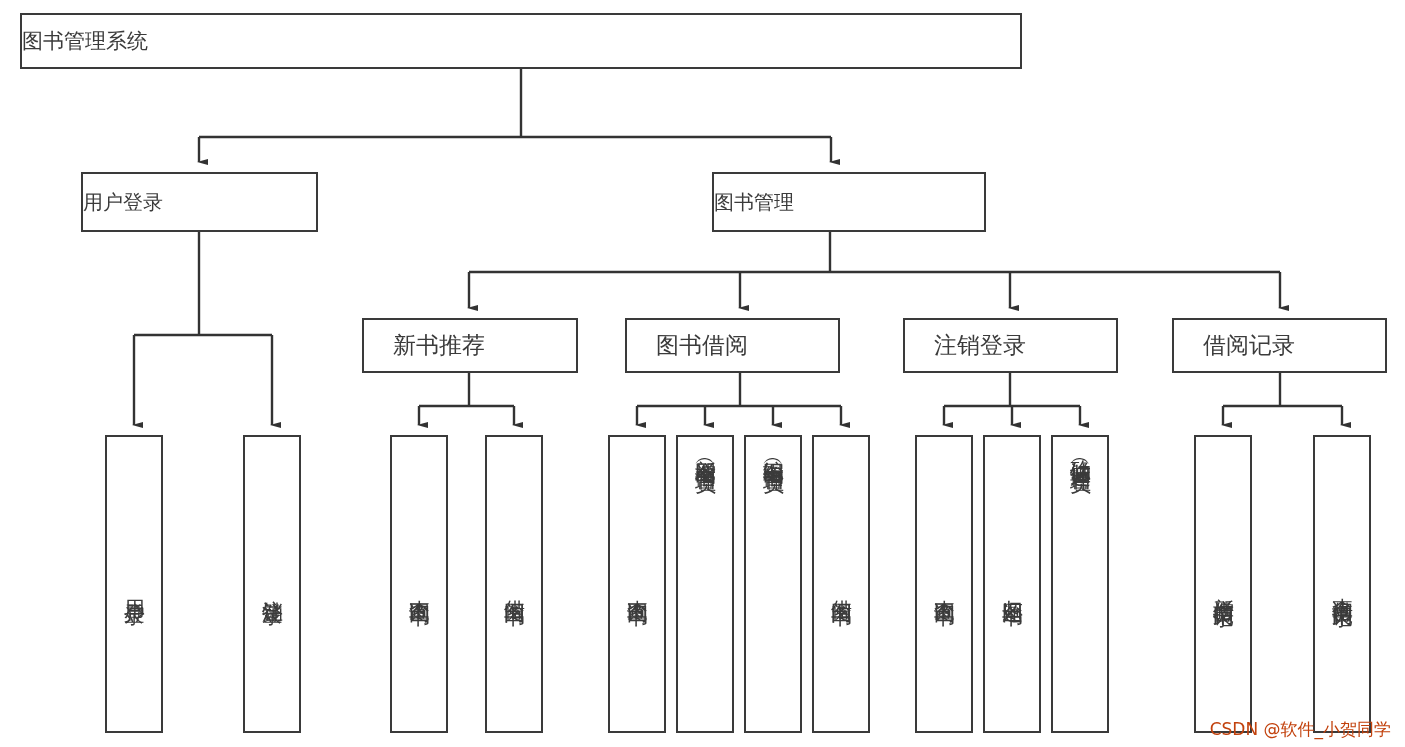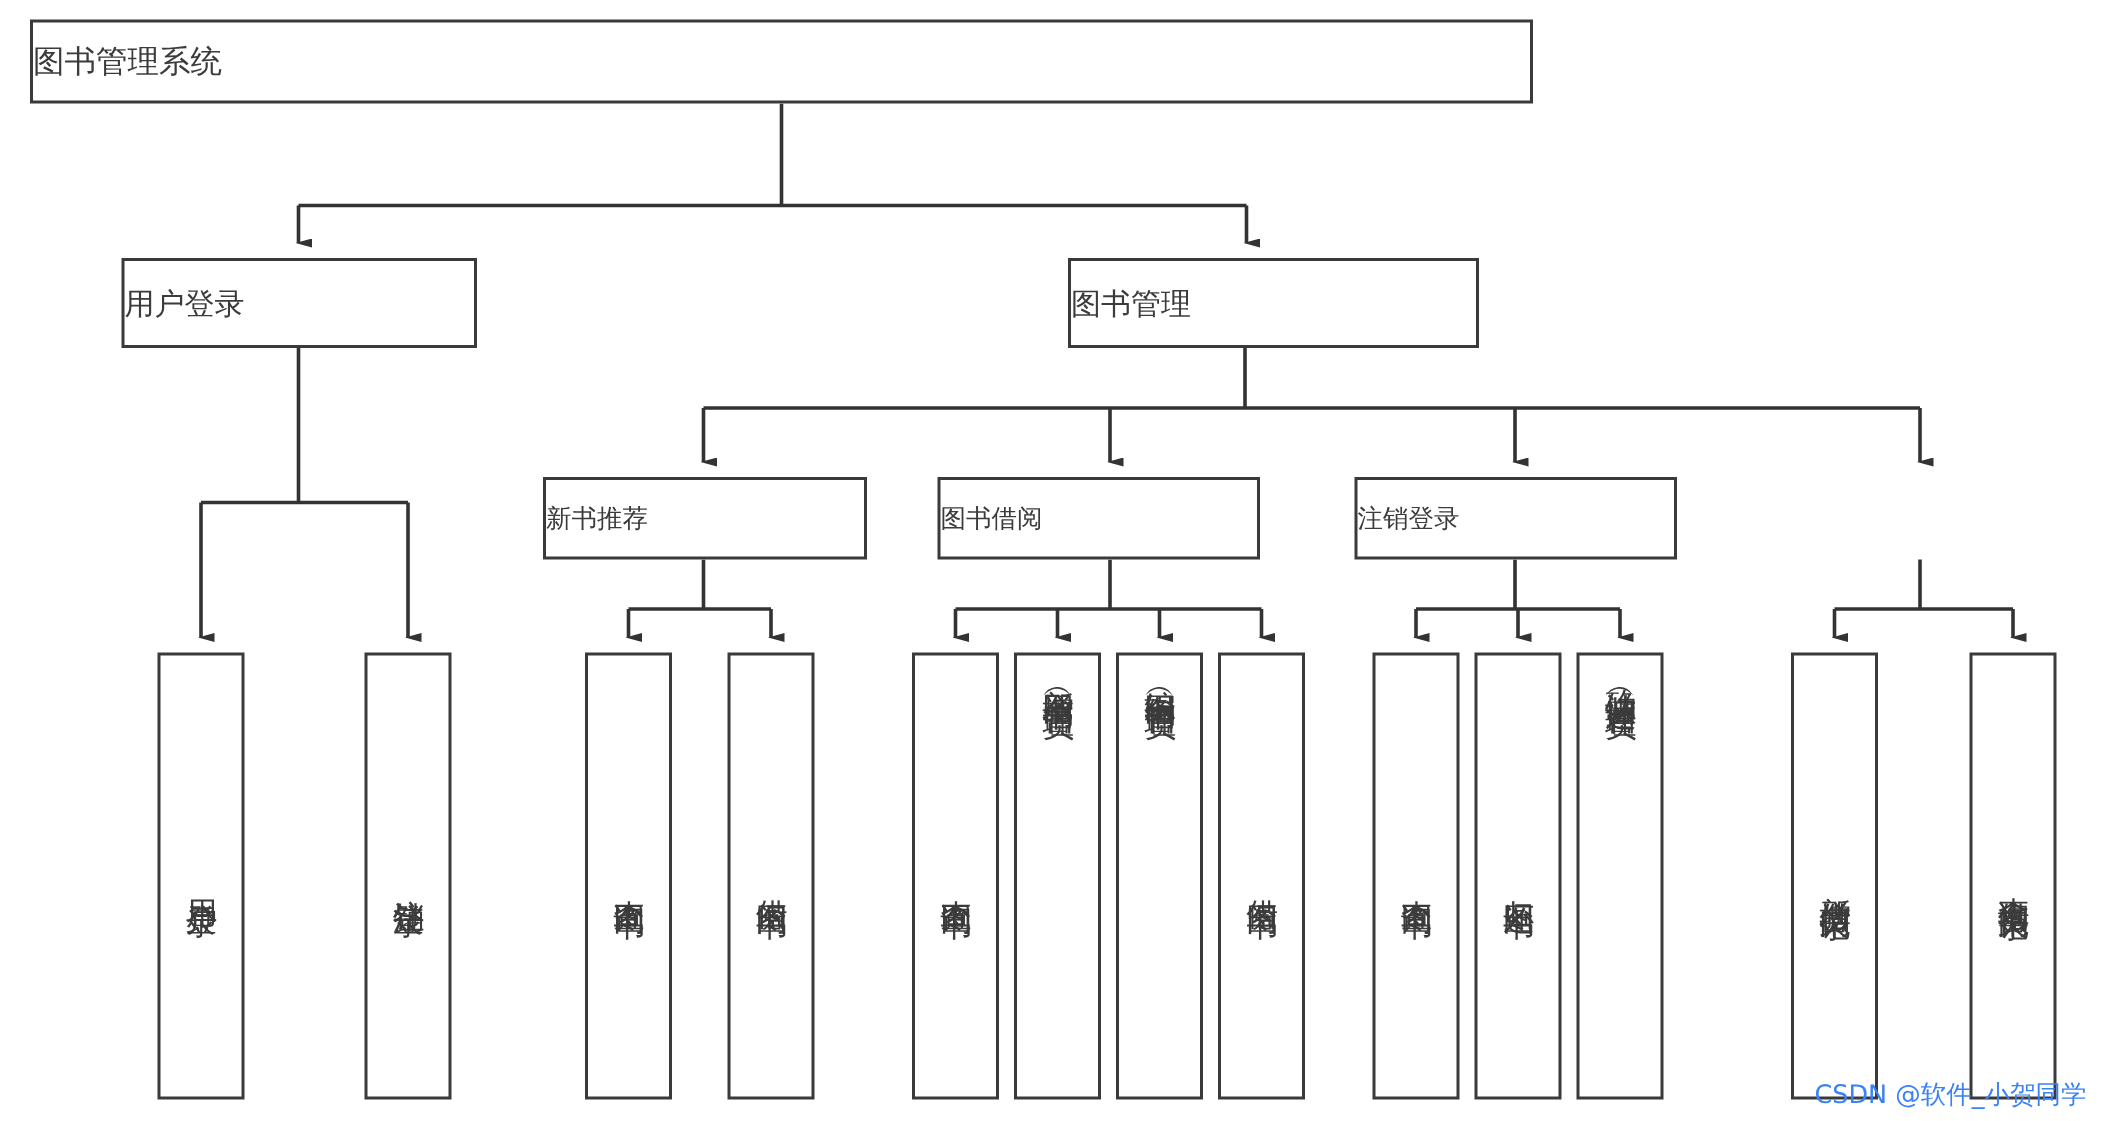--- a/index.html
+++ b/index.html
@@ -33,21 +33,22 @@
     justify-content: flex-start;
     color: #3b3b3b;
   }
   .node.root {
     font-size: 21px;
   }
   .node.lvl2 {
     font-size: 20px;
   }
   .node.lvl3 {
-    font-size: 17px;
+    font-size: 23px;
+    padding-left: 29px;
   }
   .node.leaf {
     align-items: flex-start;
     padding-top: 6px;
   }
   .vtext {
     writing-mode: vertical-rl;
     text-orientation: upright;
     font-size: 21px;
     letter-spacing: 2px;
@@ -63,21 +64,21 @@
     justify-content: center;
   }
   .leaf-inner.top {
     align-items: flex-start;
   }
   #watermark {
     position: absolute;
     right: 14px;
     bottom: 6px;
     font-size: 17px;
-    color: #3b82f6;
+    color: #c2410c;
     white-space: nowrap;
     font-family: "DejaVu Sans", "Liberation Sans", sans-serif;
   }
 </style>
 </head>
 <body>
 
 <div id="canvas">
 
   <svg id="wires" viewBox="0 0 1405 747">
@@ -143,20 +144,23 @@
 
   <div class="node lvl3" style="left: 362px; top: 318px; width: 216px; height: 55px;">
     <span>新书推荐</span>
   </div>
   <div class="node lvl3" style="left: 625px; top: 318px; width: 215px; height: 55px;">
     <span>图书借阅</span>
   </div>
   <div class="node lvl3" style="left: 903px; top: 318px; width: 215px; height: 55px;">
     <span>注销登录</span>
   </div>
+  <div class="node lvl3" style="left: 1172px; top: 318px; width: 215px; height: 55px;">
+    <span>借阅记录</span>
+  </div>
 
   <div class="node leaf" style="left: 105px; top: 435px; width: 58px; height: 298px;">
     <div class="leaf-inner">
         <span class="vtext">用户登录</span>
       </div>
   </div>
   <div class="node leaf" style="left: 243px; top: 435px; width: 58px; height: 298px;">
     <div class="leaf-inner">
         <span class="vtext">注销登录</span>
       </div>

